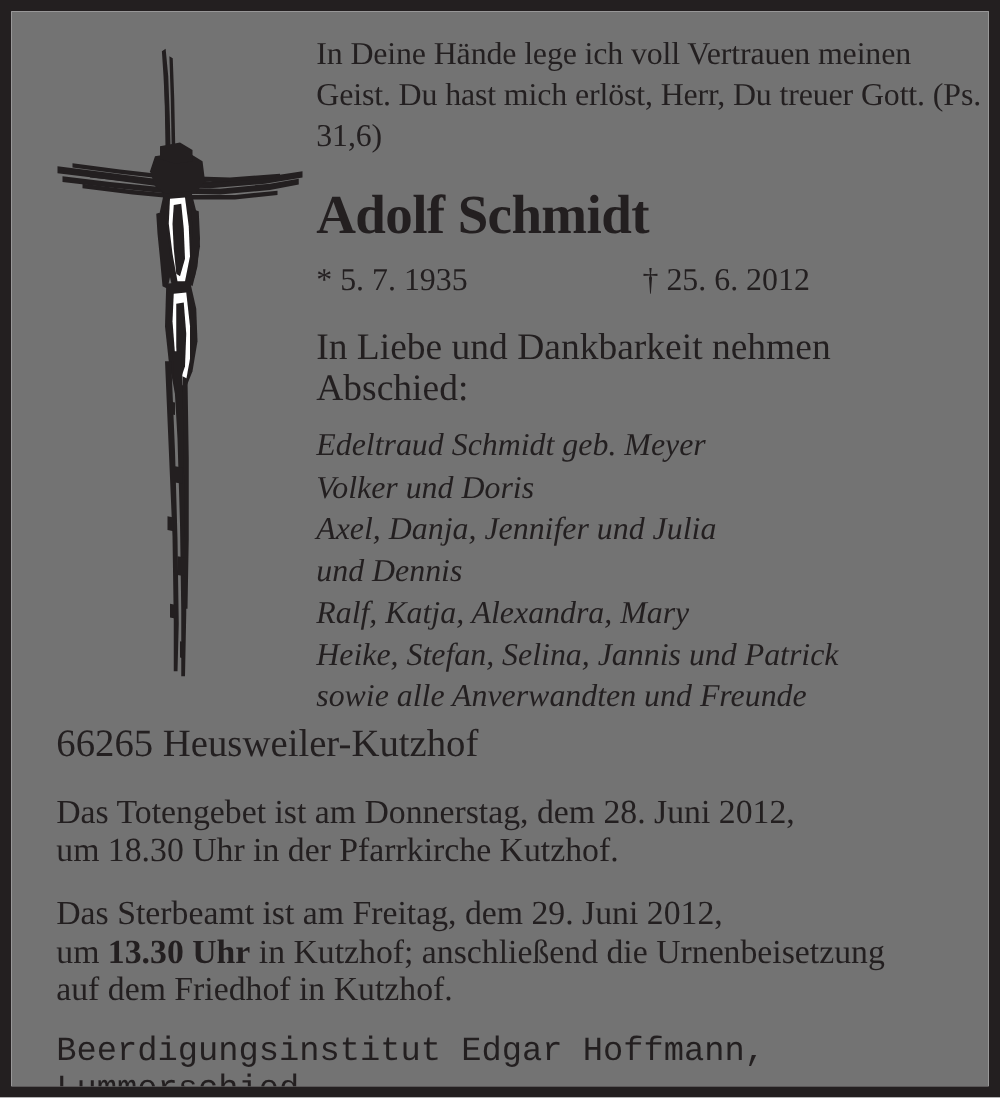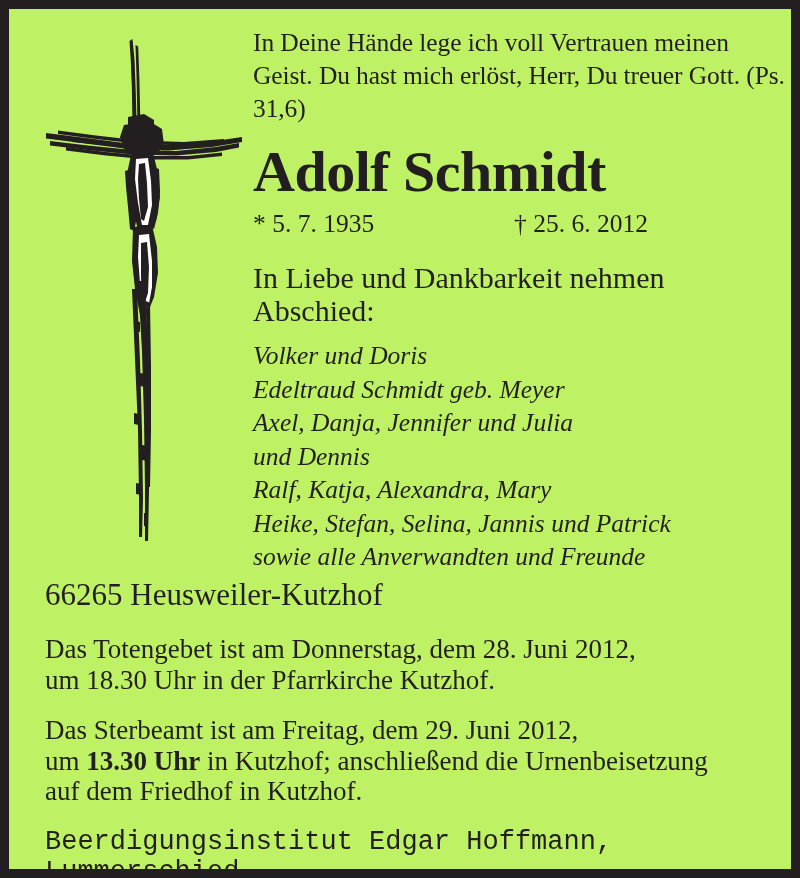--- a/index.html
+++ b/index.html
@@ -18,21 +18,21 @@
     box-sizing: border-box;
     background: #ffffff;
     border: 9px solid #231f20;
     overflow: hidden;
   }
 
   .inner {
     position: relative;
     width: 100%;
     height: 100%;
-    background: #bef264;
+    background: #737373;
   }
 
   
   .cross-art {
     position: absolute;
     left: 27px;
     top: 12px;
     width: 215px;
     height: 530px;
   }
@@ -52,21 +52,21 @@
 
   .verse {
     color: #231f20;
     font-size: 25.5px;
     line-height: 33px;
     letter-spacing: -0.1px;
   }
 
   .deceased-name {
     margin-top: 17px;
-    font-size: 58px;
+    font-size: 44px;
     font-weight: bold;
     line-height: 60px;
     color: #231f20;
     letter-spacing: -0.5px;
   }
 
   .dates {
     position: relative;
     margin-top: 7px;
     height: 32px;
@@ -188,22 +188,22 @@
       <div class="deceased-name">Adolf Schmidt</div>
 
       <div class="dates">
         <span class="date-born">* 5. 7. 1935</span>
         <span class="date-died">† 25. 6. 2012</span>
       </div>
 
       <div class="farewell">In Liebe und Dankbarkeit nehmen Abschied:</div>
 
       <div class="mourners">
+        <div>Edeltraud Schmidt geb. Meyer</div>
         <div>Volker und Doris</div>
-        <div>Edeltraud Schmidt geb. Meyer</div>
         <div>Axel, Danja, Jennifer und Julia</div>
         <div>und Dennis</div>
         <div>Ralf, Katja, Alexandra, Mary</div>
         <div>Heike, Stefan, Selina, Jannis und Patrick</div>
         <div>sowie alle Anverwandten und Freunde</div>
       </div>
 
     </div>
 
     <div class="bottom-block">

